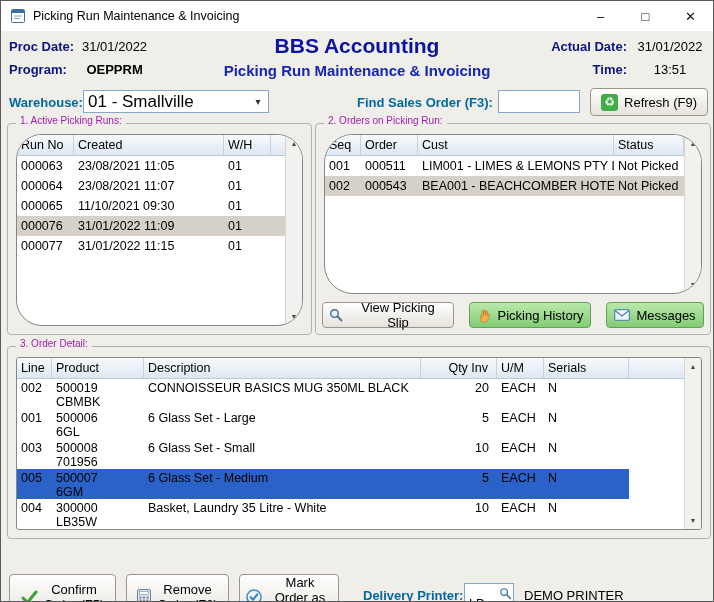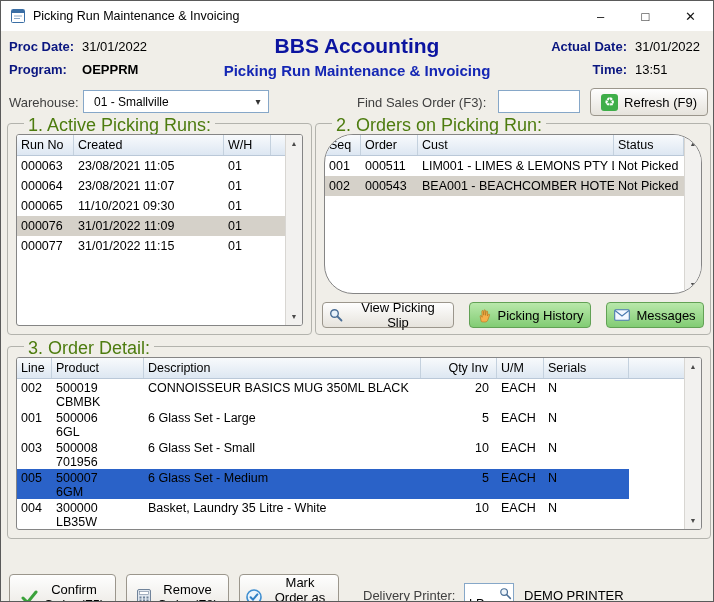--- a/index.html
+++ b/index.html
@@ -9,56 +9,56 @@
 
   
   .titlebar{height:30px;background:#fff;display:flex;align-items:center;}
   .titlebar-icon{width:16px;height:16px;margin:0 7px 0 9px;display:inline-flex;}
   .titlebar-title{flex:1;font-size:12.5px;}
   .titlebar-controls{display:flex;height:30px;}
   .tb-btn{width:45px;height:30px;display:flex;align-items:center;justify-content:center;font-size:13px;color:#111;}
 
   
   .lbl{font-weight:bold;color:#0a1680;white-space:nowrap;}
-  .val{white-space:nowrap;}
+  .val{white-space:nowrap;text-align:center;}
   .hdr-left{position:absolute;left:8px;top:38px;display:grid;grid-template-columns:auto auto;column-gap:8px;row-gap:8px;}
   .hdr-right{position:absolute;right:8px;top:38px;display:grid;grid-template-columns:auto 70px;column-gap:8px;row-gap:8px;}
   .hdr-right .lbl{text-align:right;}
   .val.bold{font-weight:bold;}
   .app-title{position:absolute;left:0;right:0;top:33px;text-align:center;font-size:21px;font-weight:bold;color:#0b14a0;}
   .app-subtitle{position:absolute;left:0;right:0;top:61px;text-align:center;font-size:15px;font-weight:bold;color:#1527b4;}
 
   
-  .tb-label{position:absolute;font-weight:normal;color:#404040;white-space:nowrap;}
+  .tb-label{position:absolute;font-weight:bold;color:#0369a1;white-space:nowrap;}
   .wh-label{left:8px;top:94px;}
   .combo{position:absolute;left:82px;top:89px;width:186px;height:23px;background:#fff;border:1px solid #86a7c8;
          display:flex;align-items:center;box-sizing:border-box;}
-  .combo-text{flex:1;padding-left:10px;font-size:12px;white-space:nowrap;overflow:hidden;}
+  .combo-text{flex:1;padding-left:4px;font-size:17px;white-space:nowrap;overflow:hidden;}
   .combo-arrow{width:20px;text-align:center;font-size:10px;color:#333;}
   .find-label{left:356px;top:94px;}
   .find-input{position:absolute;left:497px;top:89px;width:82px;height:23px;border:1px solid #86a7c8;
               box-sizing:border-box;padding:0 4px;font:12.5px "Liberation Sans",sans-serif;}
   .btn{display:flex;align-items:center;justify-content:center;gap:6px;background:linear-gradient(#fefefe,#e6e3dc);
        border:1px solid #9b968c;border-radius:4px;font-family:inherit;font-size:13px;color:#000;
        padding:0 6px;box-sizing:border-box;cursor:default;}
   .btn.green{background:linear-gradient(#b9e8ab,#82cc74);border-color:#62a155;}
   .refresh-btn{position:absolute;left:589px;top:87px;width:118px;height:28px;}
   .recycle-chip{width:17px;height:17px;background:#3fae49;border-radius:3px;color:#fff;font-size:12px;
                 line-height:17px;text-align:center;flex:none;}
 
   
   .groupbox{position:absolute;border:1px solid #b3b3ad;border-radius:4px;}
-  .gb-title{position:absolute;top:-9px;left:16px;background:#f0eee8;padding:0 4px;color:#4d7c0f;font-size:18px;white-space:nowrap;}
+  .gb-title{position:absolute;top:-9px;left:8px;background:#f0eee8;padding:0 4px;color:#a21caf;font-size:10px;white-space:nowrap;}
   .g1{left:6px;top:122px;width:303px;height:210px;}
   .g2{left:314px;top:122px;width:394px;height:210px;}
   .g3{left:6px;top:345px;width:702px;height:191px;}
 
   
   .listbox{position:absolute;background:#fff;border:1px solid #858585;border-radius:3px;display:flex;overflow:hidden;}
-  .g1 .listbox{left:8px;top:10px;right:8px;bottom:8px;}
+  .g1 .listbox{left:8px;top:10px;right:8px;bottom:8px;border-radius:26px;}
   .g2 .listbox{left:8px;top:10px;right:8px;bottom:40px;border-radius:29px;}
   .g3 .listbox{left:8px;top:10px;right:8px;bottom:8px;}
   .list-main{flex:1;display:flex;flex-direction:column;overflow:hidden;}
   .list-rows{flex:1;display:flex;flex-direction:column;overflow:hidden;}
   .scrollbar{width:16px;background:#f2f1ef;border-left:1px solid #d8d6d2;position:relative;flex:none;}
   .sb-arrow{position:absolute;left:0;right:0;height:15px;display:flex;align-items:center;justify-content:center;
             font-size:7px;color:#4a4a4a;}
   .sb-up{top:1px;}
   .sb-down{bottom:1px;}
 

